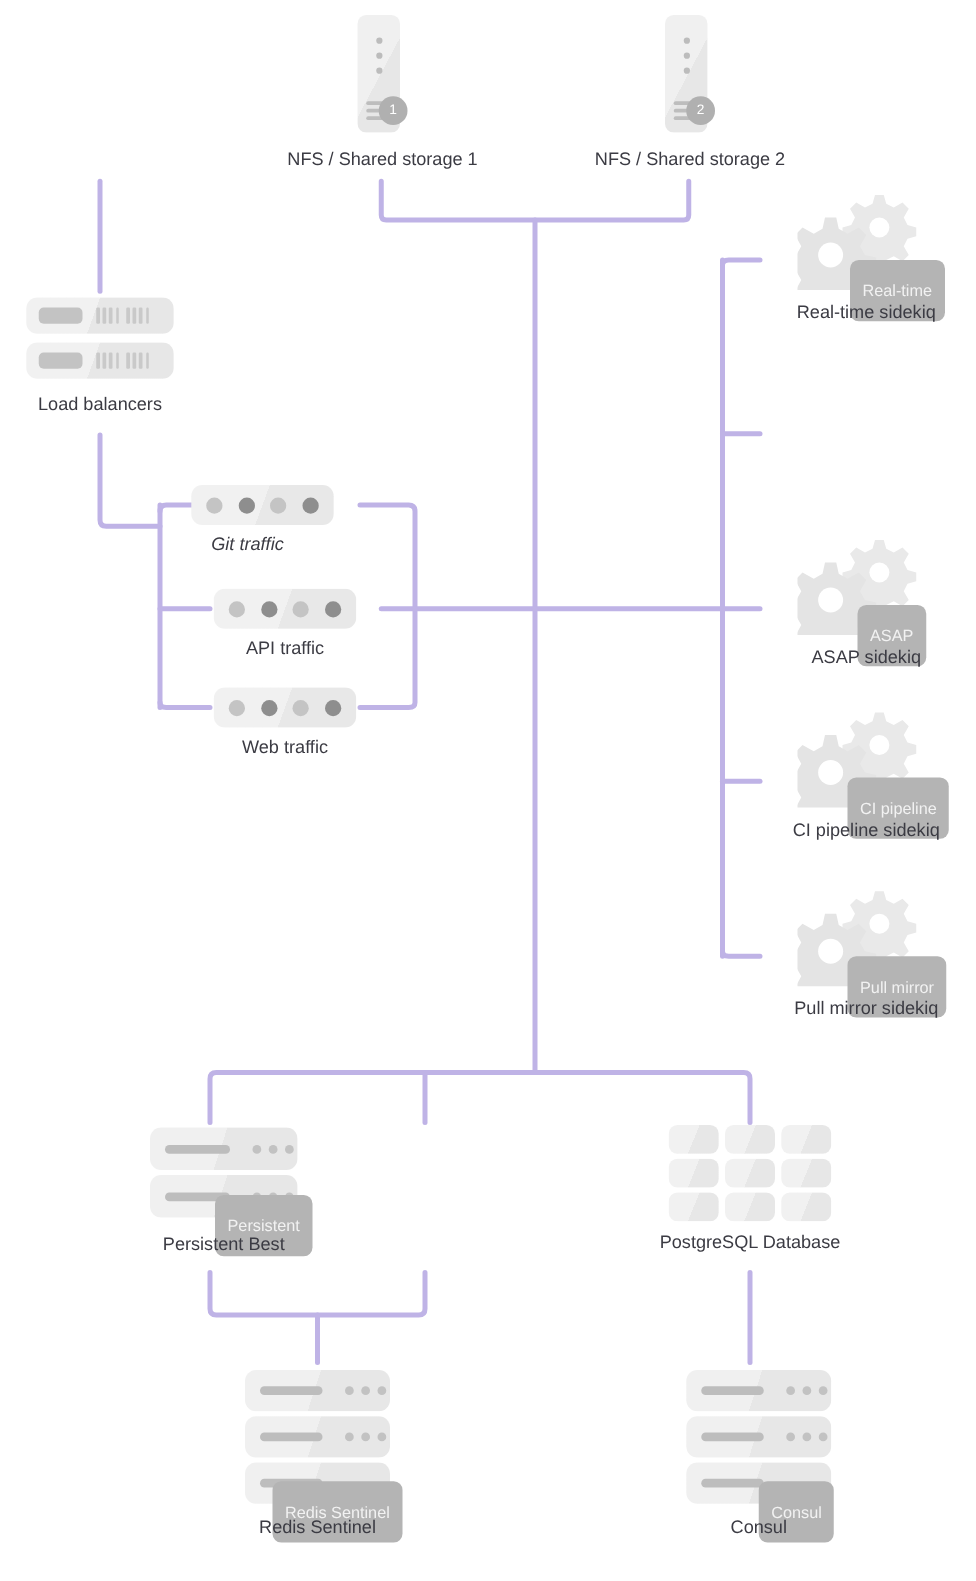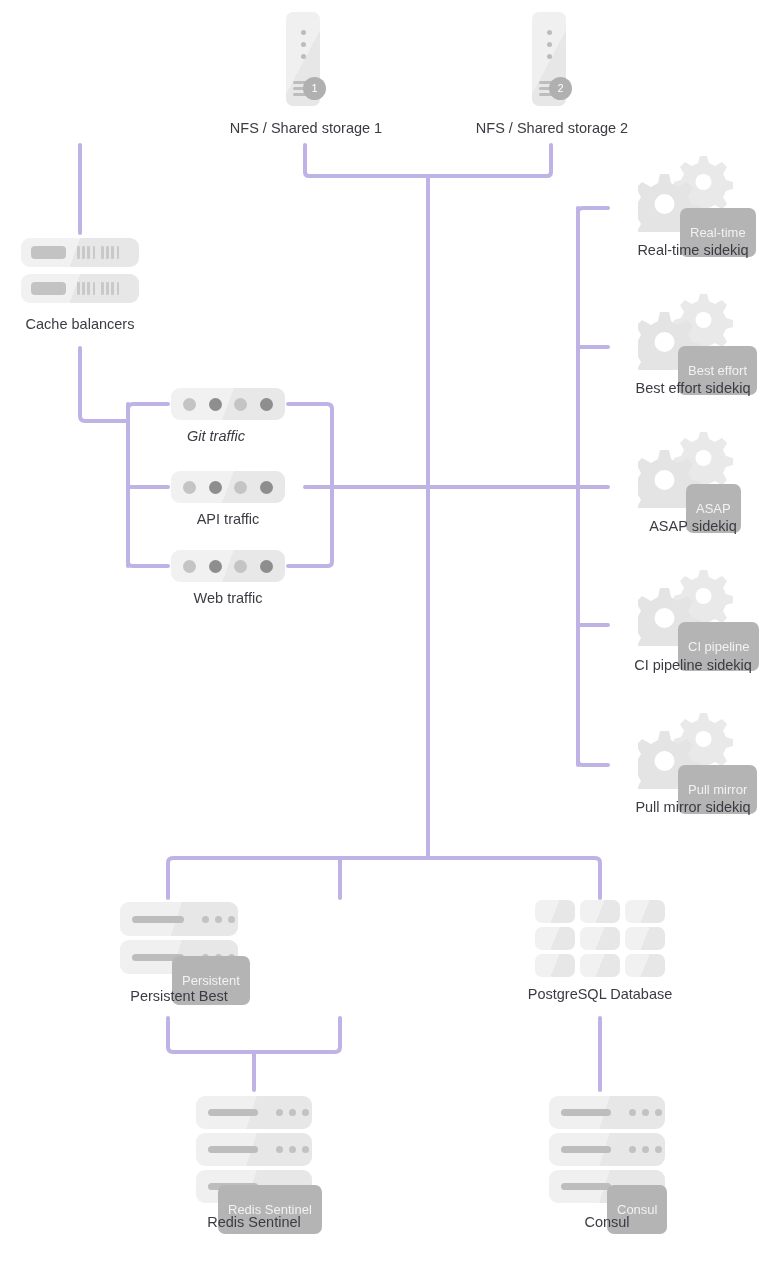--- a/index.html
+++ b/index.html
@@ -196,24 +196,24 @@
             <i></i>
           </div>
         <div class="bars" style="left:80px;">
             <i></i>
             <i></i>
             <i></i>
             <i></i>
           </div>
       </div>
     </div>
-    <div class="cap" style="top:78px;">Cache balancers</div>
-  </div>
-
-  <div class="node" style="left:171px;top:388px;width:90px;font-style:italic;">
+    <div class="cap" style="top:78px;">Load balancers</div>
+  </div>
+
+  <div class="node" style="left:153px;top:388px;width:90px;font-style:italic;">
     <div class="traffic">
       <span class="lt"></span>
         <span class="dk"></span>
         <span class="lt"></span>
         <span class="dk"></span>
     </div>
     <div class="cap" style="top:40px;">Git traffic</div>
   </div>
 
   <div class="node" style="left:171px;top:471px;width:114px;">
@@ -250,40 +250,20 @@
         <g fill="#ececec">
           <path d="M66 56 h5 l1 5 4 2 5-3 4 4 -3 5 2 4 5 1 v5 l-5 1 -2 4 3 5 -4 4 -5-3 -4 2 -1 5 h-5 l-1-5 -4-2 -5 3 -4-4 3-5 -2-4 -5-1 v-5 l5-1 2-4 -3-5 4-4 5 3 4-2z"></path>
           <circle cx="68.5" cy="73" r="5.5" fill="#ffffff"></circle>
         </g>
       </svg>
       <div class="tag" style="left:42px;top:56px;">Real-time</div>
     </div>
     <div class="cap" style="top:90px;">Real-time sidekiq</div>
   </div>
 
-  <div class="node" style="left:638px;top:290px;width:110px;">
-    <div class="gears">
-      <svg width="110" height="80" viewBox="0 0 110 80">
-        <g fill="#e9e9e9">
-          <path d="M62 4 h7 l2 7 6 3 7-4 5 5 -4 7 3 6 7 2 v7 l-7 2 -3 6 4 7 -5 5 -7-4 -6 3 -2 7 h-7 l-2-7 -6-3 -7 4 -5-5 4-7 -3-6 -7-2 v-7 l7-2 3-6 -4-7 5-5 7 4 6-3z"></path>
-          <circle cx="65.5" cy="30" r="8" fill="#ffffff"></circle>
-        </g>
-        <g fill="#e4e4e4">
-          <path d="M22 22 h9 l2 9 7 4 9-5 6 6 -5 9 4 7 9 2 v9 l-9 2 -4 7 5 9 -6 6 -9-5 -7 4 -2 9 h-9 l-2-9 -7-4 -9 5 -6-6 5-9 -4-7 -9-2 v-9 l9-2 4-7 -5-9 6-6 9 5 7-4z"></path>
-          <circle cx="26.5" cy="52" r="10" fill="#ffffff"></circle>
-        </g>
-        <g fill="#ececec">
-          <path d="M66 56 h5 l1 5 4 2 5-3 4 4 -3 5 2 4 5 1 v5 l-5 1 -2 4 3 5 -4 4 -5-3 -4 2 -1 5 h-5 l-1-5 -4-2 -5 3 -4-4 3-5 -2-4 -5-1 v-5 l5-1 2-4 -3-5 4-4 5 3 4-2z"></path>
-          <circle cx="68.5" cy="73" r="5.5" fill="#ffffff"></circle>
-        </g>
-      </svg>
-      <div class="tag" style="left:40px;top:56px;">Best effort</div>
-    </div>
-    <div class="cap" style="top:90px;">Best effort sidekiq</div>
-  </div>
 
   <div class="node" style="left:638px;top:428px;width:110px;">
     <div class="gears">
       <svg width="110" height="80" viewBox="0 0 110 80">
         <g fill="#e9e9e9">
           <path d="M62 4 h7 l2 7 6 3 7-4 5 5 -4 7 3 6 7 2 v7 l-7 2 -3 6 4 7 -5 5 -7-4 -6 3 -2 7 h-7 l-2-7 -6-3 -7 4 -5-5 4-7 -3-6 -7-2 v-7 l7-2 3-6 -4-7 5-5 7 4 6-3z"></path>
           <circle cx="65.5" cy="30" r="8" fill="#ffffff"></circle>
         </g>
         <g fill="#e4e4e4">
           <path d="M22 22 h9 l2 9 7 4 9-5 6 6 -5 9 4 7 9 2 v9 l-9 2 -4 7 5 9 -6 6 -9-5 -7 4 -2 9 h-9 l-2-9 -7-4 -9 5 -6-6 5-9 -4-7 -9-2 v-9 l9-2 4-7 -5-9 6-6 9 5 7-4z"></path>

